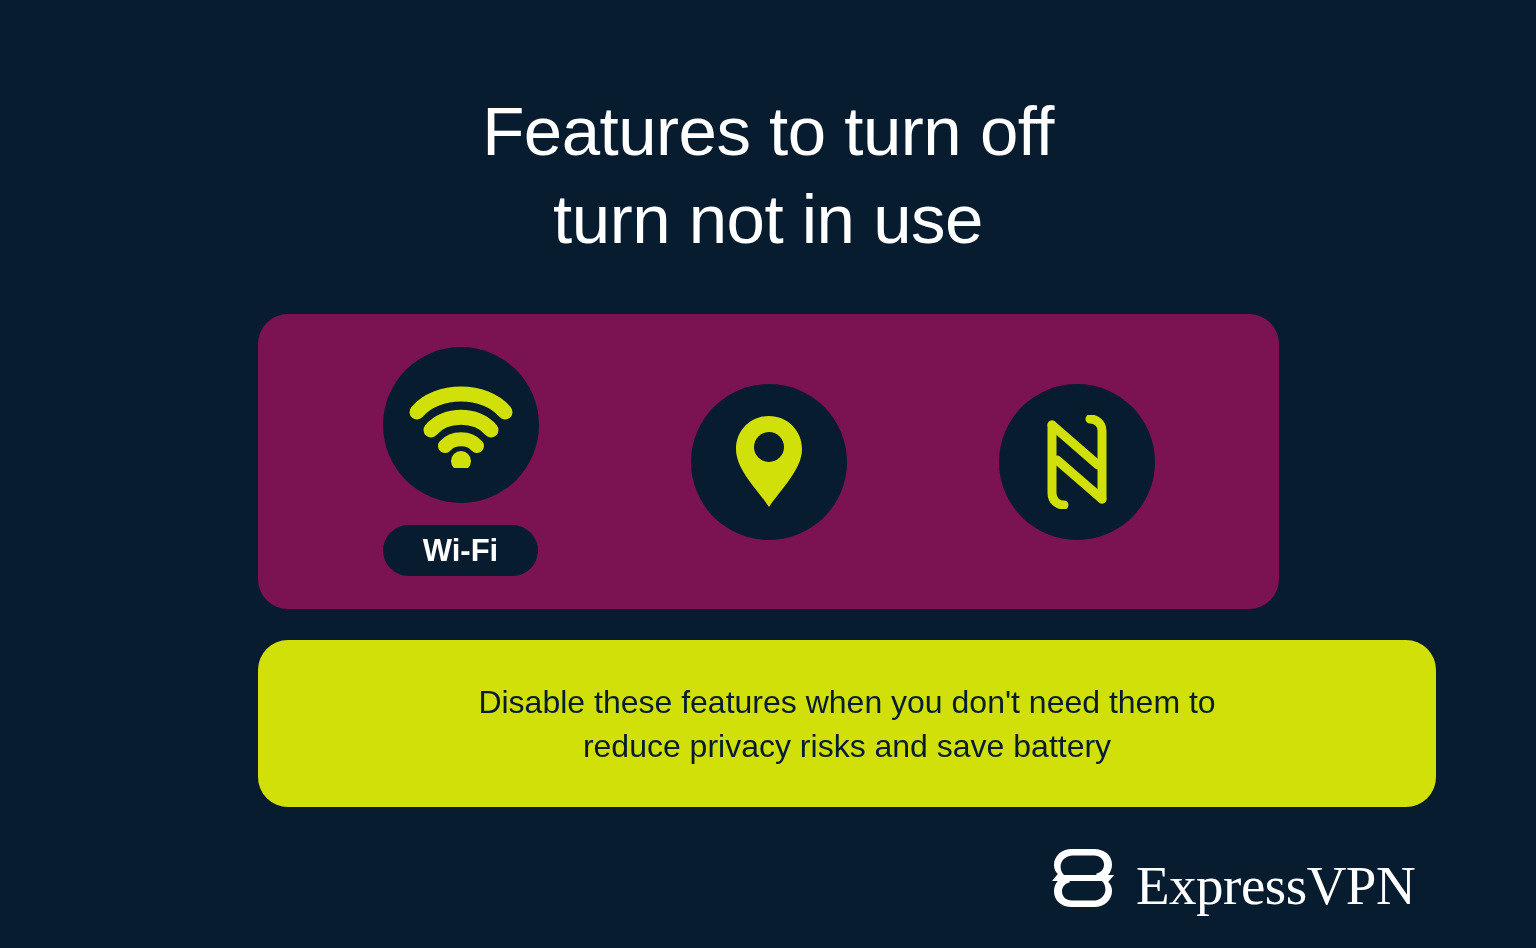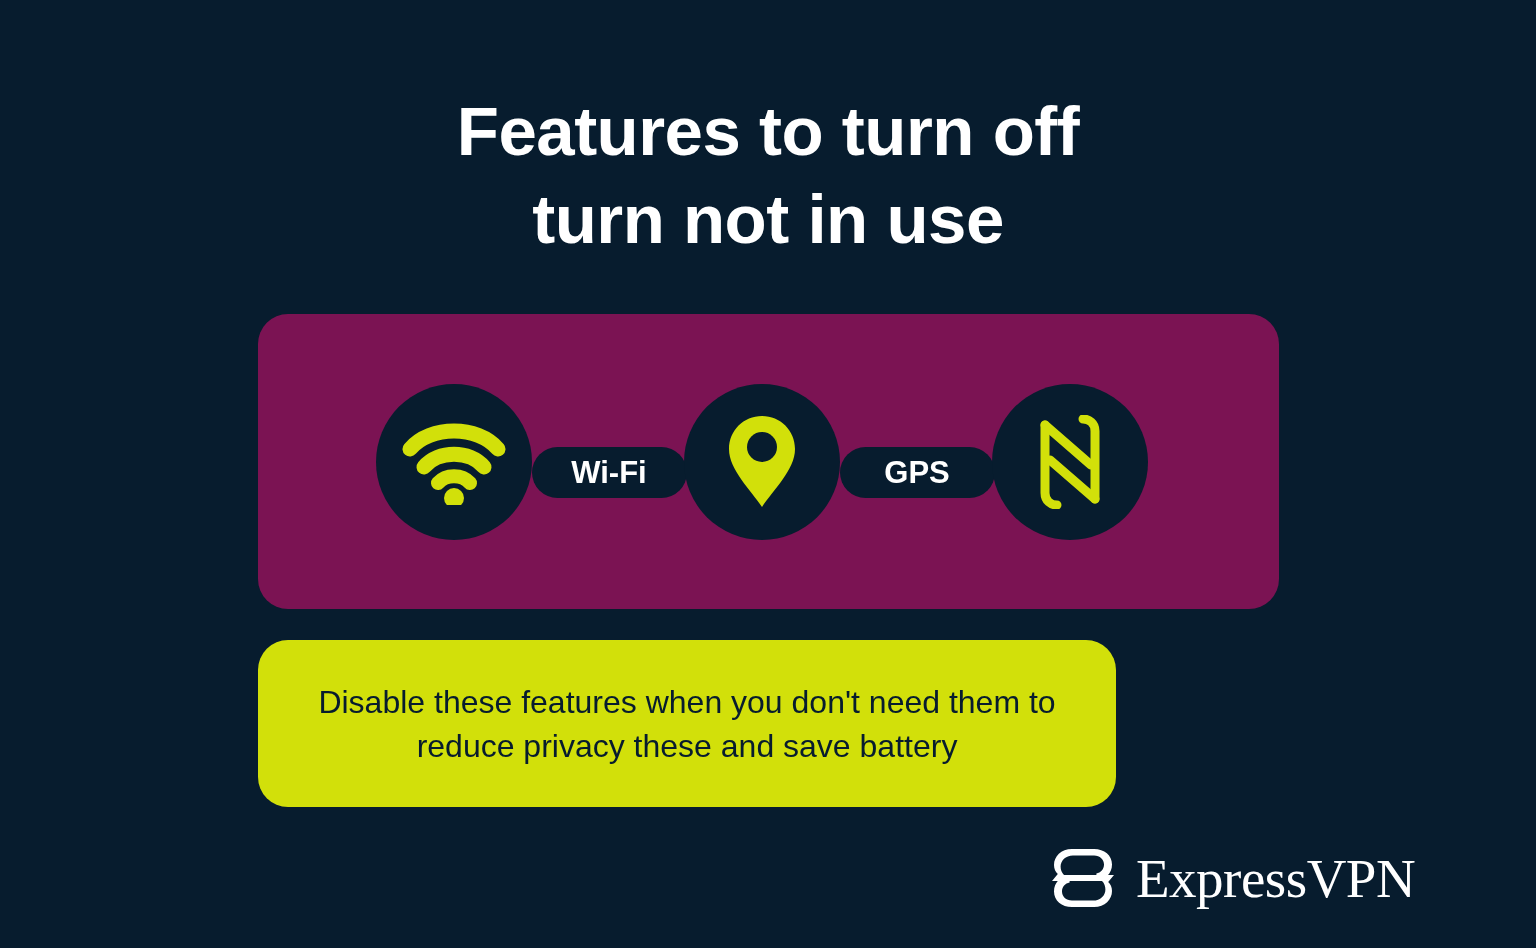--- a/index.html
+++ b/index.html
@@ -24,21 +24,21 @@
   }
 
   
   .title-block {
     position: absolute;
     left: 0;
     top: 88px;
     width: 1536px;
     text-align: center;
     color: #ffffff;
-    font-weight: bold;
+    font-weight: normal;
     font-size: 69px;
     line-height: 88px;
     letter-spacing: -0.5px;
   }
   .title-line { display: block; white-space: nowrap; }
 
   
   .feature-panel {
     position: absolute;
     left: 258px;
@@ -53,21 +53,21 @@
     position: absolute;
     inset: 0;
     display: flex;
     align-items: center;
     justify-content: center;
     gap: 138px;
   }
 
   .feature-item {
     display: flex;
-    flex-direction: row;
+    flex-direction: column;
     align-items: center;
     width: 170px;
   }
 
   .icon-circle {
     width: 156px;
     height: 156px;
     border-radius: 50%;
     background: #071c2e;
     display: flex;
@@ -92,21 +92,21 @@
     padding: 0 26px;
     min-width: 155px;
     letter-spacing: 0px;
   }
 
   
   .caption-panel {
     position: absolute;
     left: 258px;
     top: 640px;
-    width: 858px;
+    width: 1178px;
     height: 167px;
     background: #d2e00a;
     border-radius: 30px;
     display: flex;
     align-items: center;
     justify-content: center;
   }
 
   .caption-text {
     color: #071c2e;
@@ -117,21 +117,21 @@
     padding: 0 40px;
   }
   .caption-line { display: block; white-space: nowrap; }
 
   
   .brand {
     position: absolute;
     left: 1048px;
     top: 843px;
     display: flex;
-    align-items: center;
+    align-items: flex-end;
     gap: 18px;
   }
 
   .brand-mark {
     width: 70px;
     height: 70px;
     flex: 0 0 auto;
   }
 
   .brand-word {
@@ -172,21 +172,20 @@
 
       <div class="feature-item">
         <div class="icon-circle">
           <span>
             <svg width="70" height="96" viewBox="0 0 70 96" fill="none">
               <path d="M35 2 C16.5 2, 2 16.5, 2 35 C2 56, 24 76, 35 93 C46 76, 68 56, 68 35 C68 16.5, 53.5 2, 35 2 Z" fill="#d2e00a"></path>
               <circle cx="35" cy="33" r="15" fill="#071c2e"></circle>
             </svg>
           </span>
         </div>
-        <div class="feature-pill">GPS</div>
       </div>
 
       <div class="feature-item">
         <div class="icon-circle">
           <span>
             <svg width="74" height="94" viewBox="0 0 74 94" fill="none">
 
               <path d="M12 10 L12 78 C12 86, 18 90, 24 90" stroke="#d2e00a" stroke-width="9" stroke-linecap="round" fill="none"></path>
 
               <path d="M62 84 L62 16 C62 8, 56 4, 50 4" stroke="#d2e00a" stroke-width="9" stroke-linecap="round" fill="none"></path>
@@ -198,21 +197,21 @@
           </span>
         </div>
       </div>
 
     </div>
   </div>
 
   <div class="caption-panel">
     <div class="caption-text">
       <span class="caption-line">Disable these features when you don't need them to</span>
-      <span class="caption-line">reduce privacy these and save battery</span>
+      <span class="caption-line">reduce privacy risks and save battery</span>
     </div>
   </div>
 
   <div class="brand">
     <span class="brand-mark">
       <svg width="70" height="70" viewBox="0 0 70 70" fill="none">
         <path d="M24 6 C13 6, 6 13.5, 6 22 C6 26, 7.5 28.8, 9.8 31 L4 38 L48 38 C49.6 38, 51 36.6, 51 35 C51 33.4, 49.6 32, 48 32 L16 32 C13.6 29.8, 12.6 26.6, 12.6 23.6 C12.6 17.6, 17.6 12.4, 25 12.4 L46 12.4 C52 12.4, 56 16.4, 56 21.4 C56 26, 52.8 29.6, 48.4 30.4 L48.4 38 C57.6 37, 64 30.2, 64 21.6 C64 12.4, 56.4 6, 46 6 Z" fill="#ffffff"></path>
         <path d="M46 64 C57 64, 64 56.5, 64 48 C64 44, 62.5 41.2, 60.2 39 L66 32 L22 32 C20.4 32, 19 33.4, 19 35 C19 36.6, 20.4 38, 22 38 L54 38 C56.4 40.2, 57.4 43.4, 57.4 46.4 C57.4 52.4, 52.4 57.6, 45 57.6 L24 57.6 C18 57.6, 14 53.6, 14 48.6 C14 44, 17.2 40.4, 21.6 39.6 L21.6 32 C12.4 33, 6 39.8, 6 48.4 C6 57.6, 13.6 64, 24 64 Z" fill="#ffffff"></path>
       </svg>
     </span>

